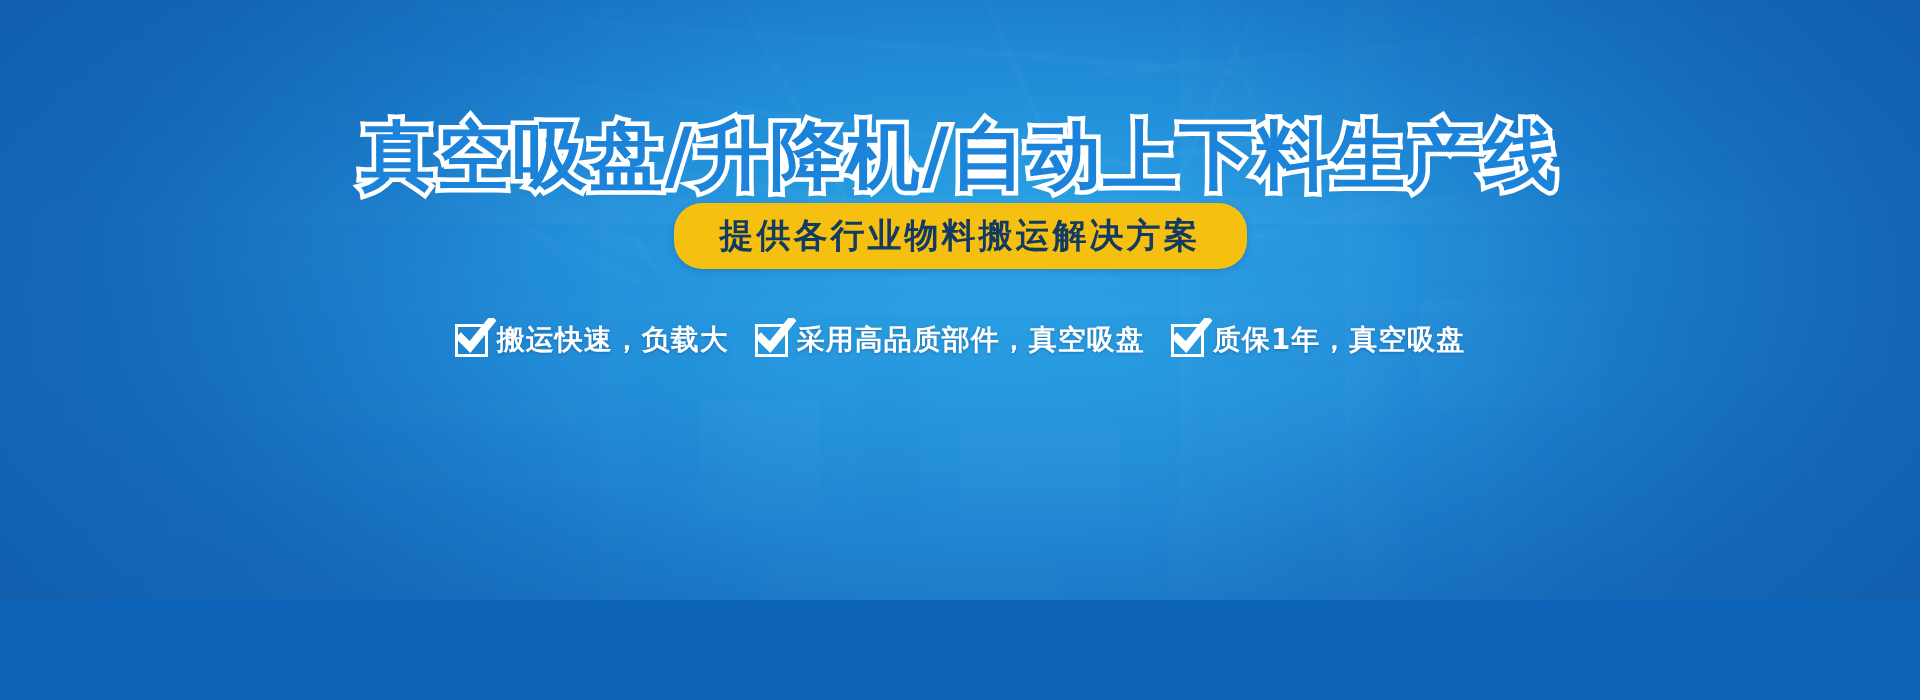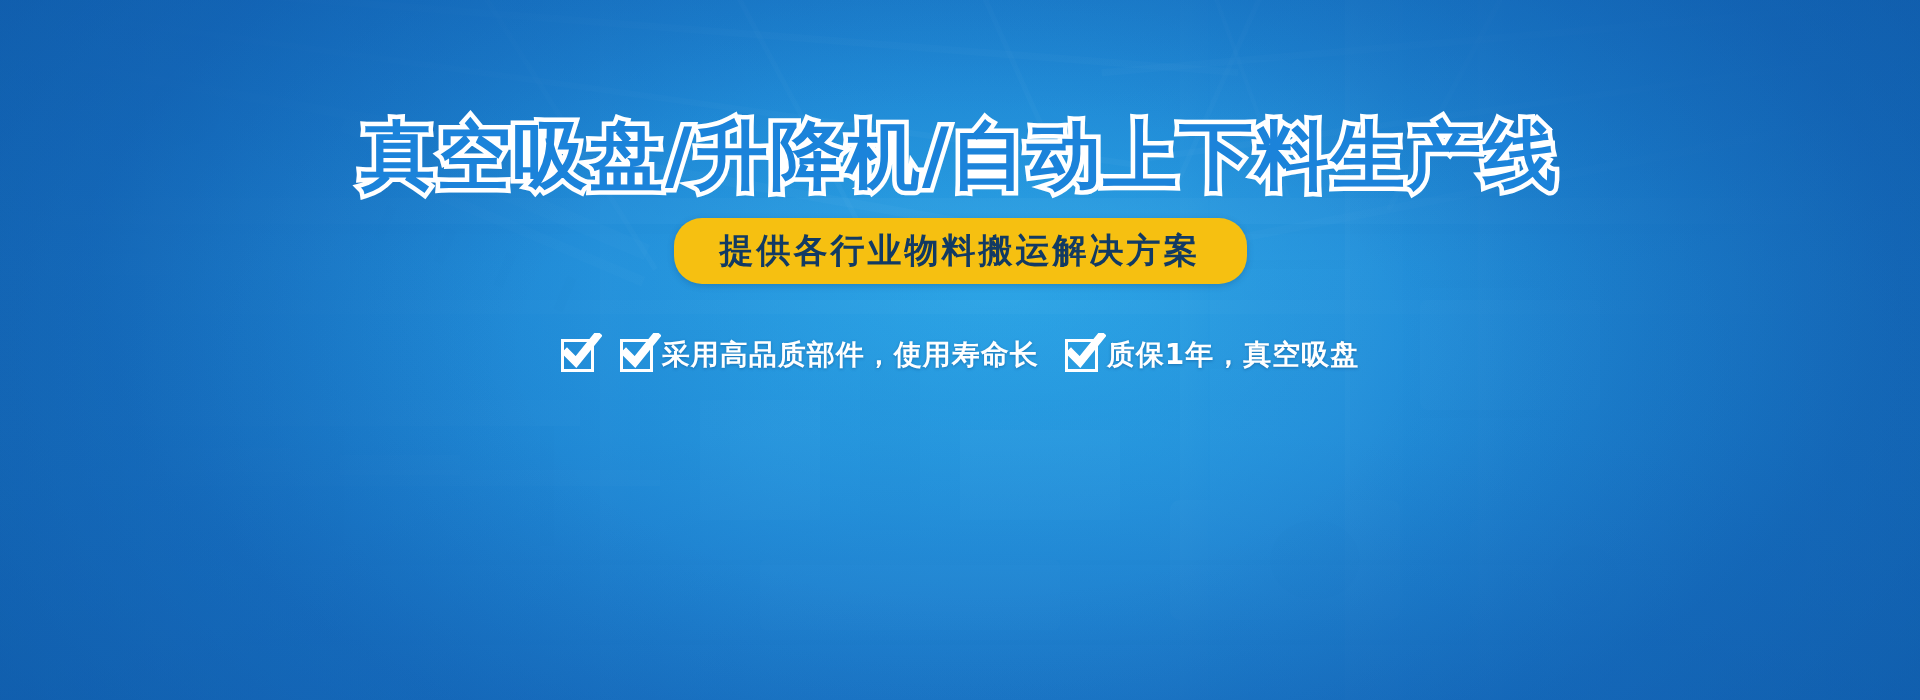--- a/index.html
+++ b/index.html
@@ -2,21 +2,21 @@
 <html lang="zh"><head>
 <meta charset="utf-8">
 <title>Banner</title>
 <style>
   html,body{margin:0;padding:0;background:#0d63b8;}
   *{box-sizing:border-box;}
 
   .banner{
     position:relative;
     width:1920px;
-    height:700px;
+    height:600px;
     overflow:hidden;
     font-family:"Liberation Sans","DejaVu Sans",sans-serif;
     background:#1f8fe0;
   }
 
   
   .photo{position:absolute;inset:0;overflow:hidden;}
 
   .photo .floor{
     position:absolute;left:0;right:0;bottom:0;height:300px;
@@ -74,21 +74,21 @@
     letter-spacing:2px;
     color:#1b83da;
     line-height:1;
     white-space:nowrap;
     -webkit-text-stroke:9px #ffffff;
     paint-order:stroke fill;
     text-shadow:0 3px 0 rgba(255,255,255,.55);
     font-family:"DejaVu Sans","Liberation Sans",sans-serif;
   }
 
-  .badge-wrap{margin-top:26px;}
+  .badge-wrap{margin-top:11px;}
   .badge{
     display:inline-block;
     background:#f6c011;
     color:#123a63;
     font-size:34px;
     font-weight:bold;
     letter-spacing:3px;
     padding:12px 46px 14px;
     border-radius:28px;
     line-height:1.18;
@@ -228,29 +228,30 @@
     </div>
 
     <div class="features">
 
       <div class="feature">
         <span class="check-box">
           <svg viewBox="0 0 42 42" aria-hidden="true">
             <path d="M7 20 L16 29 L37 3" fill="none" stroke="#ffffff" stroke-width="8" stroke-linecap="square" stroke-linejoin="miter"></path>
           </svg>
         </span>
+        <span class="feature-text">搬运快速，负载大</span>
       </div>
 
       <div class="feature">
         <span class="check-box">
           <svg viewBox="0 0 42 42" aria-hidden="true">
             <path d="M7 20 L16 29 L37 3" fill="none" stroke="#ffffff" stroke-width="8" stroke-linecap="square" stroke-linejoin="miter"></path>
           </svg>
         </span>
-        <span class="feature-text">采用高品质部件，使用寿命长</span>
+        <span class="feature-text">采用高品质部件，真空吸盘</span>
       </div>
 
       <div class="feature">
         <span class="check-box">
           <svg viewBox="0 0 42 42" aria-hidden="true">
             <path d="M7 20 L16 29 L37 3" fill="none" stroke="#ffffff" stroke-width="8" stroke-linecap="square" stroke-linejoin="miter"></path>
           </svg>
         </span>
         <span class="feature-text">质保1年，真空吸盘</span>
       </div>

